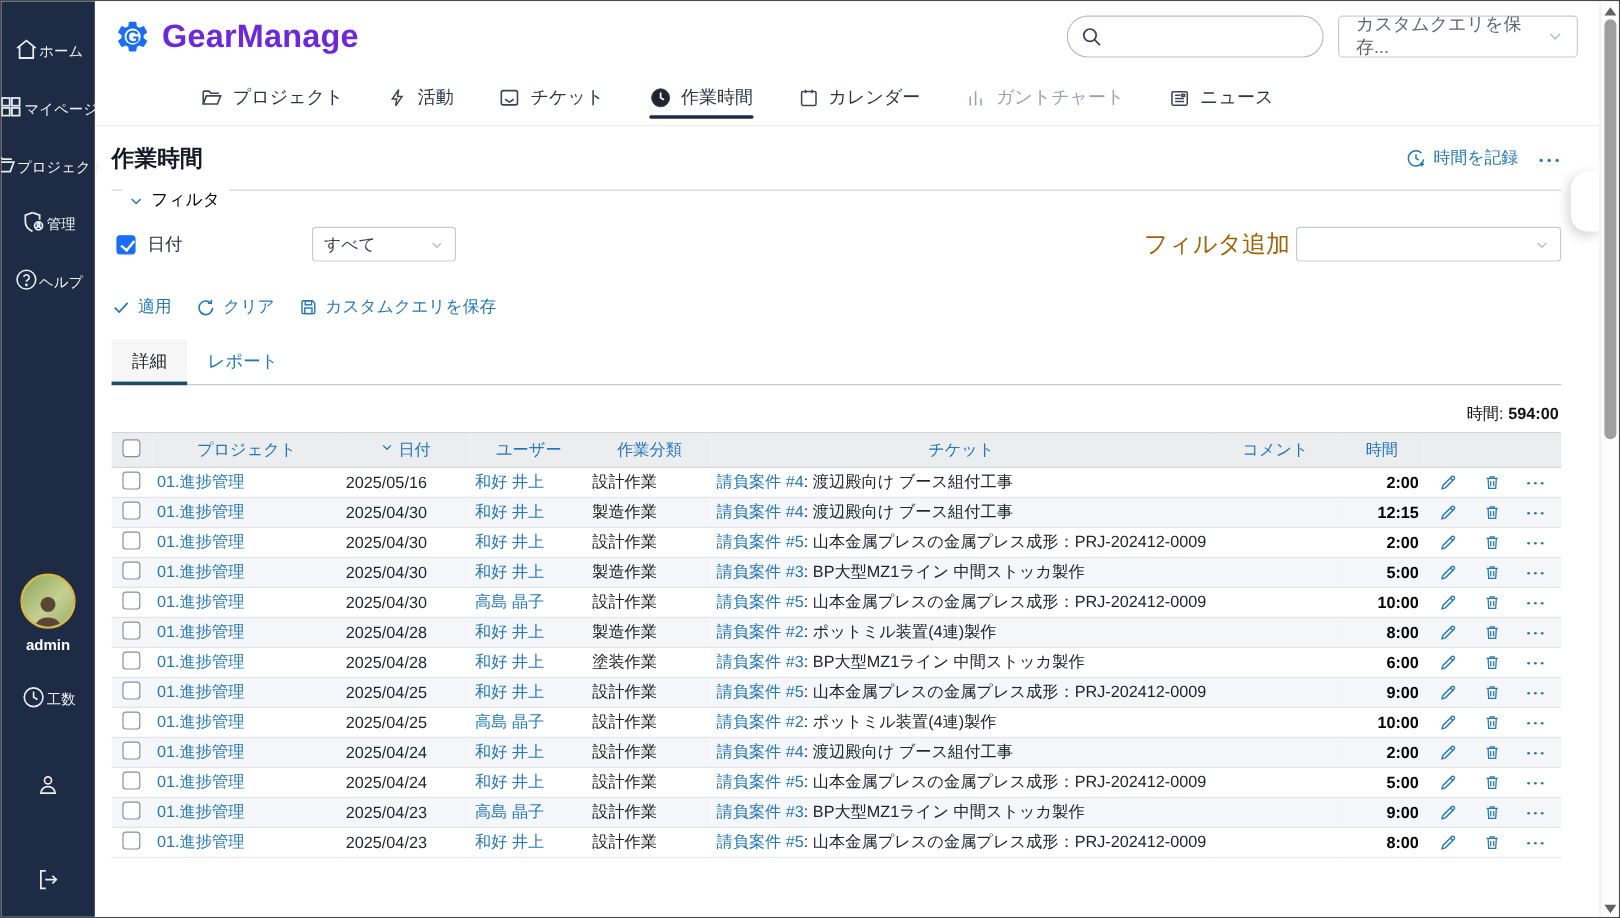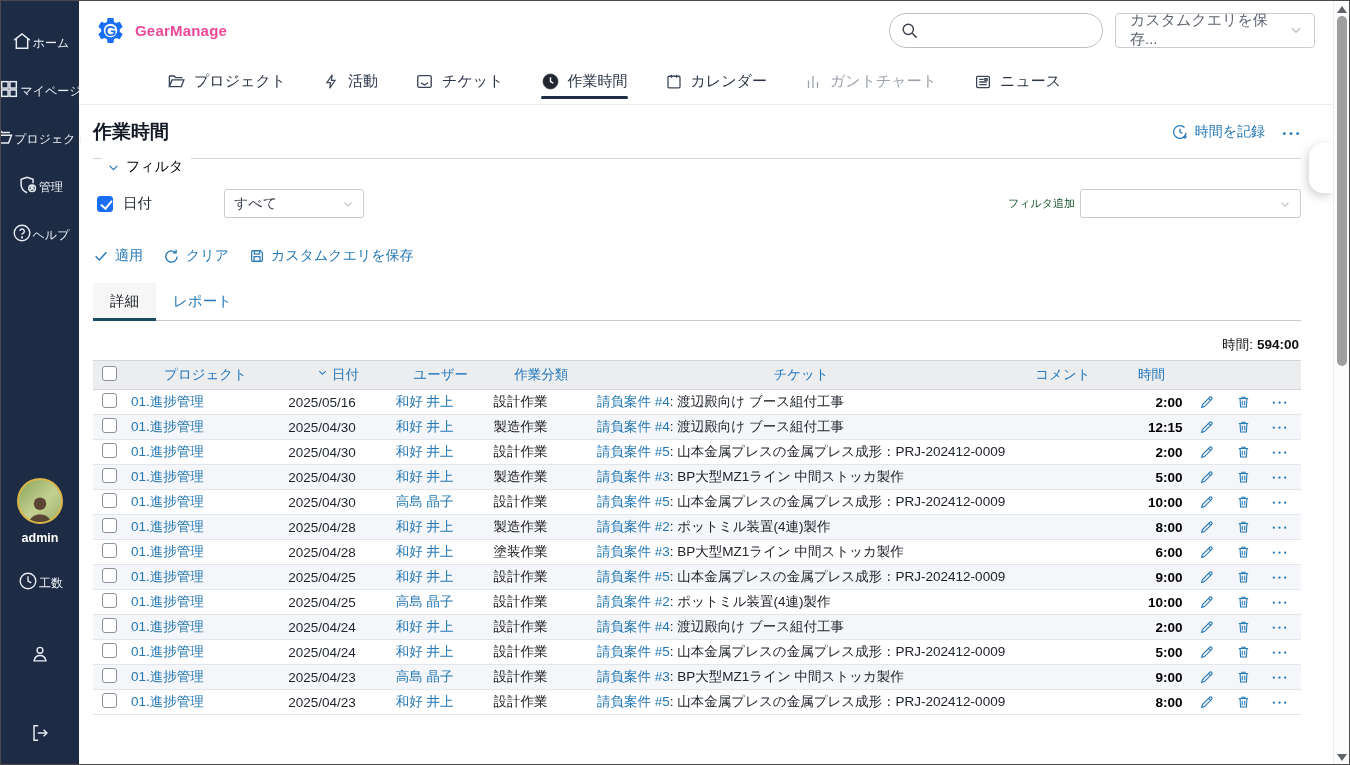--- a/index.html
+++ b/index.html
@@ -31,21 +31,21 @@
   .sb-user-label { font-size:12.5px; font-weight:bold; margin-top:7px; color:#fff; }
   .sb-clock { margin-top:24px; }
   .sb-person { margin-top:26px; }
   .sb-logout { margin-top:32px; margin-bottom:8px; }
 
   
   .main { position:absolute; left:78px; top:0; width:1256px; height:765px; background:#fff; }
 
   .top-header { height:58px; display:flex; align-items:center; padding:0 20px 0 16px; }
   .brand { display:flex; align-items:center; gap:9px; cursor:pointer; }
-  .brand-text { font-size:15px; font-weight:800; color:#ec4899; letter-spacing:.2px; }
+  .brand-text { font-size:27px; font-weight:800; color:#6d28d9; letter-spacing:.2px; }
   .search-wrap { margin-left:auto; position:relative; }
   .search-input {
     width:214px; height:35px; border:1px solid #b9bec6; border-radius:18px;
     padding:0 12px 0 36px; font-size:14px; outline:none; color:#333;
     font-family:inherit; background:#fff;
   }
   .search-icon { position:absolute; left:11px; top:8px; }
   .jump-select {
     margin-left:12px; width:200px; height:35px; border:1px solid #c9cdd3; border-radius:4px;
     display:flex; align-items:center; justify-content:space-between;
@@ -75,23 +75,23 @@
   .filter-row { display:flex; align-items:center; padding:13px 0 12px 4px; }
   .cb { width:16px; height:16px; border:1px solid #8b9098; border-radius:3px; background:#fff; display:inline-block; position:relative; flex:none; cursor:pointer; }
   .cb.checked { background:#1a6ef5; border-color:#1a6ef5; }
   .cb.checked::after { content:""; position:absolute; left:4.5px; top:1.5px; width:5px; height:9px; border:solid #fff; border-width:0 2px 2px 0; transform:rotate(40deg); }
   .filter-field-label { font-size:14.5px; color:#1f2630; margin-left:10px; }
   .select {
     border:1px solid #c9cdd3; border-radius:3px; background:#fff; height:29px;
     display:flex; align-items:center; justify-content:space-between;
     padding:0 8px 0 9px; font-size:14px; color:#3c434d; cursor:pointer;
   }
-  .op-select { width:140px; margin-left:72px; }
+  .op-select { width:120px; margin-left:108px; }
   .add-filter { margin-left:auto; display:flex; align-items:center; }
-  .add-filter-label { font-size:11px; color:#14532d; margin-right:5px; }
+  .add-filter-label { font-size:20px; color:#a16207; margin-right:5px; }
   .add-filter .select { width:221px; }
 
   .actions-row { display:flex; align-items:center; gap:20px; margin-top:17px; color:#2578b5; font-size:14px; }
 
   .subtabs { display:flex; margin-top:18px; border-bottom:1px solid #c6c9cd; }
   .subtab { padding:9px 17px 9px; font-size:14.5px; position:relative; cursor:pointer; }
   .subtab.active { background:#f6f6f6; color:#20242b; }
   .subtab.active::after { content:""; position:absolute; left:0; right:0; bottom:-1px; height:3px; background:#1d4b63; }
   .subtab.inactive { color:#2578b5; }
 

